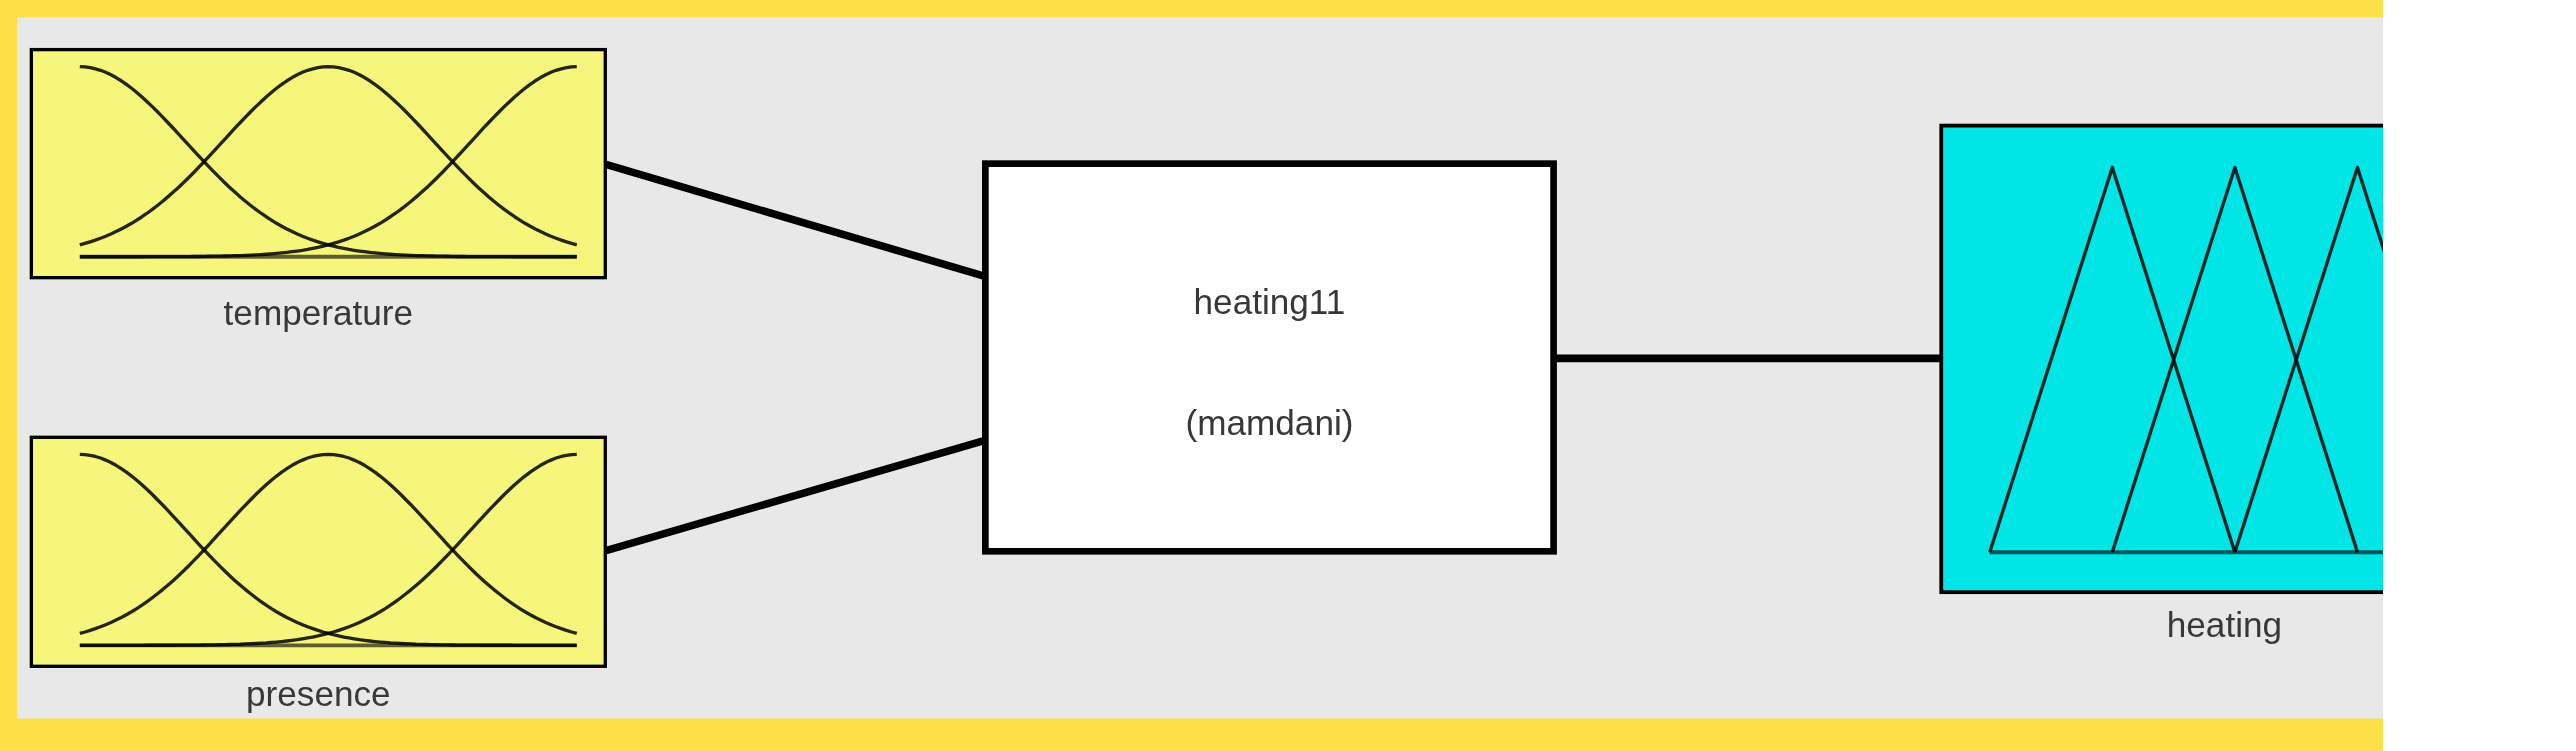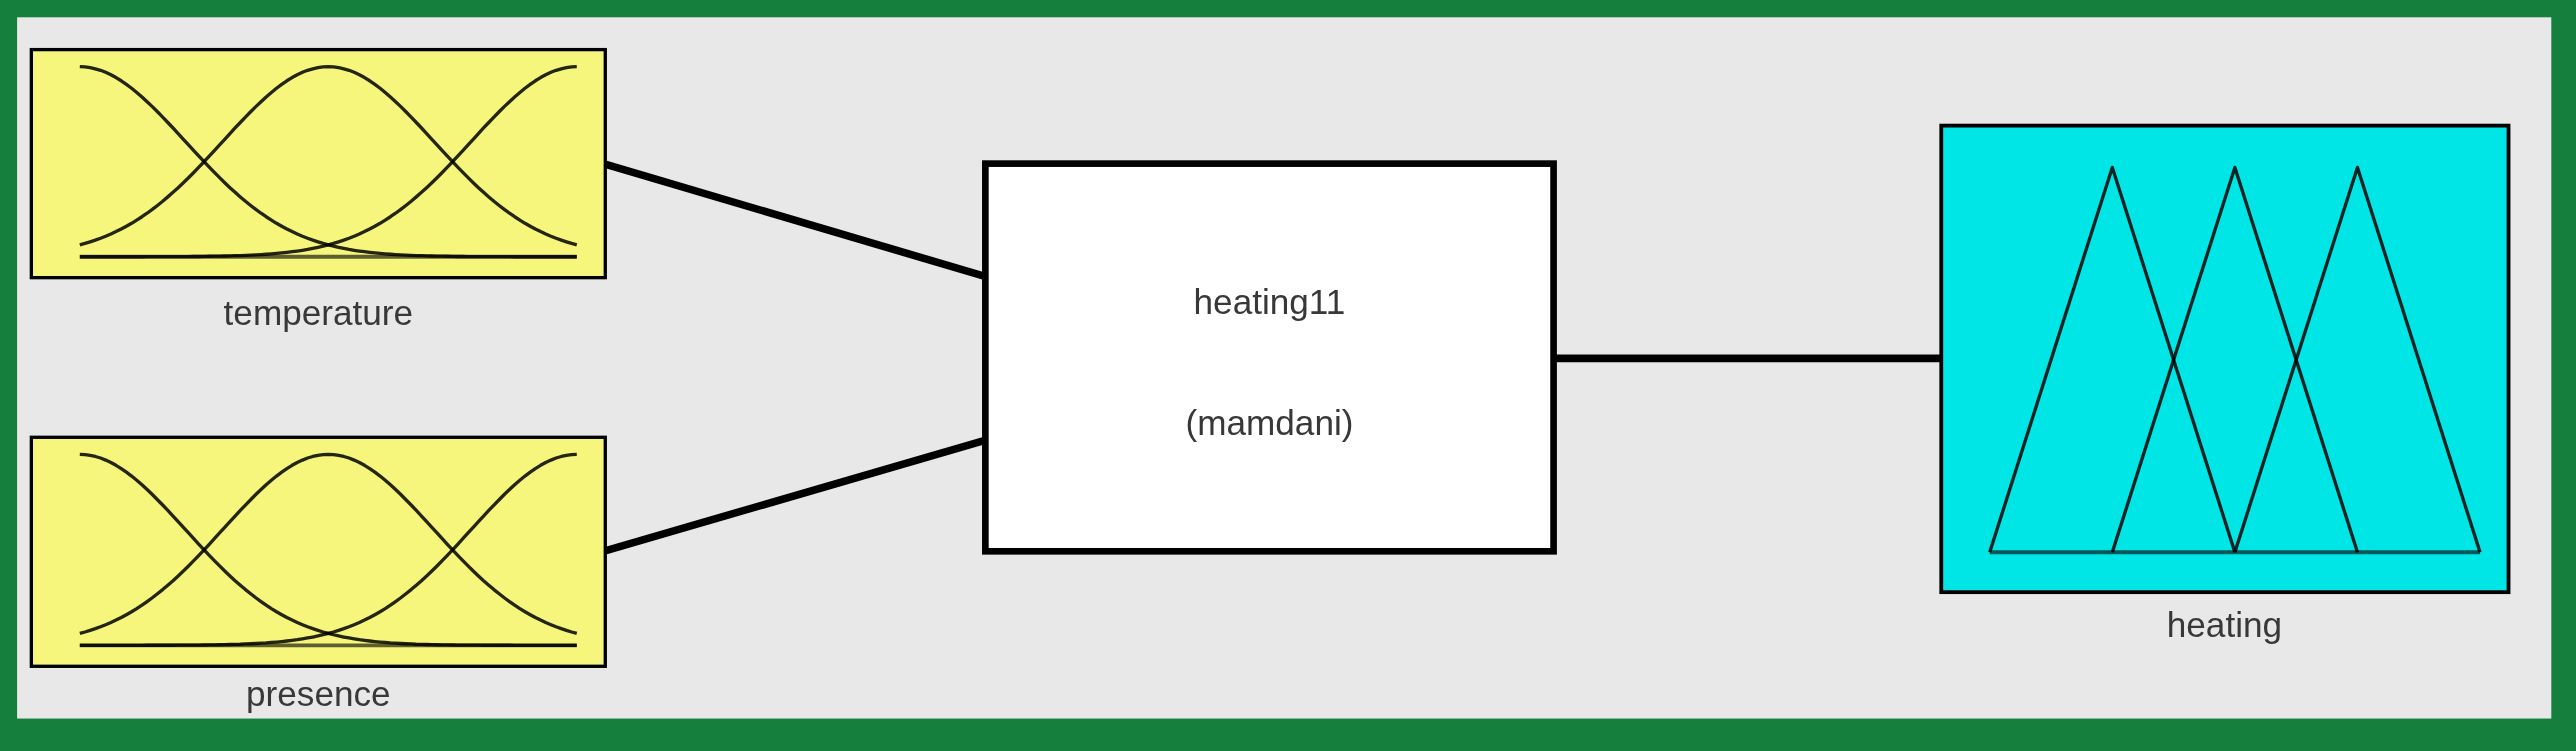--- a/index.html
+++ b/index.html
@@ -3,23 +3,23 @@
 <meta charset="utf-8">
 <style>
   html, body {
     margin: 0;
     padding: 0;
     background: #ffffff;
     font-family: "Liberation Sans", sans-serif;
   }
   .stage {
     position: relative;
-    width: 2576px;
+    width: 2383px;
     height: 752px;
-    background: #15803d;
+    background: #fde047;
     overflow: hidden;
   }
   svg { display: block; }
   text {
     font-family: "Liberation Sans", sans-serif;
     font-size: 37px;
     fill: #383838;
     text-anchor: middle;
   }
   .node-rect { stroke: #000000; }

